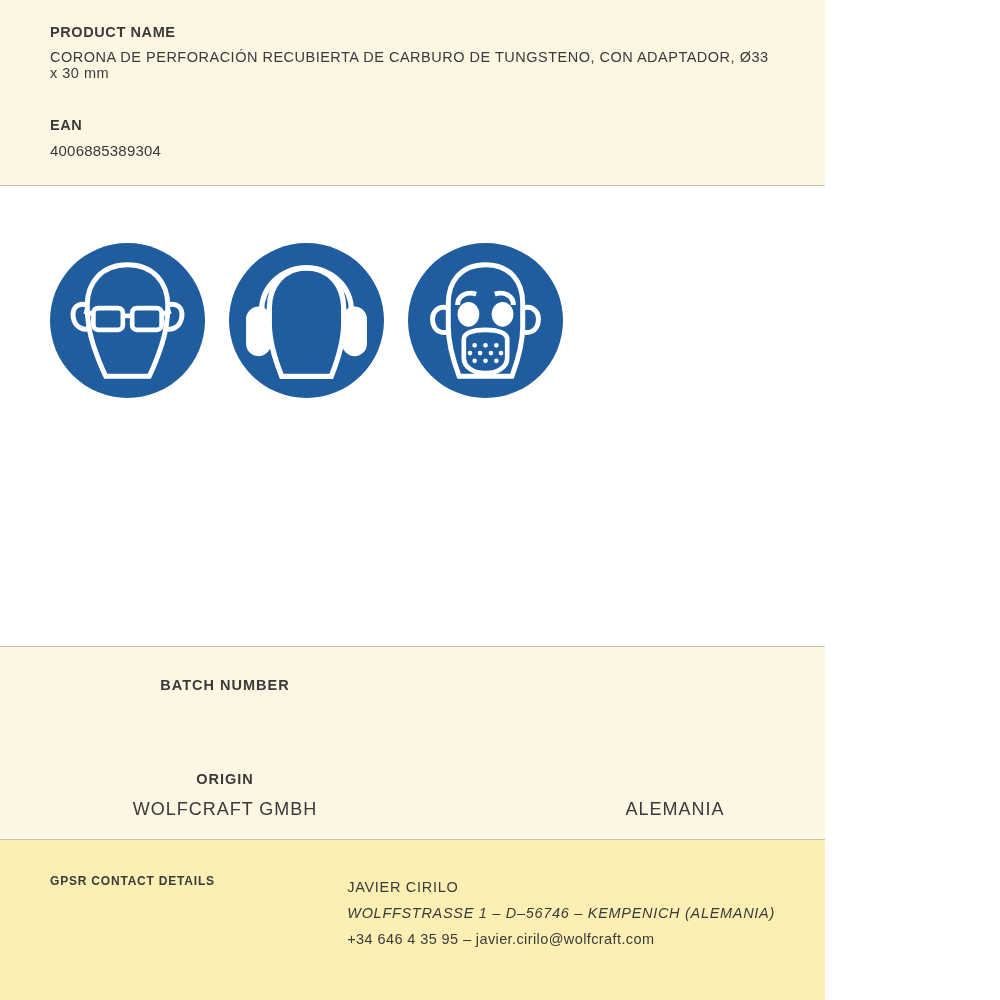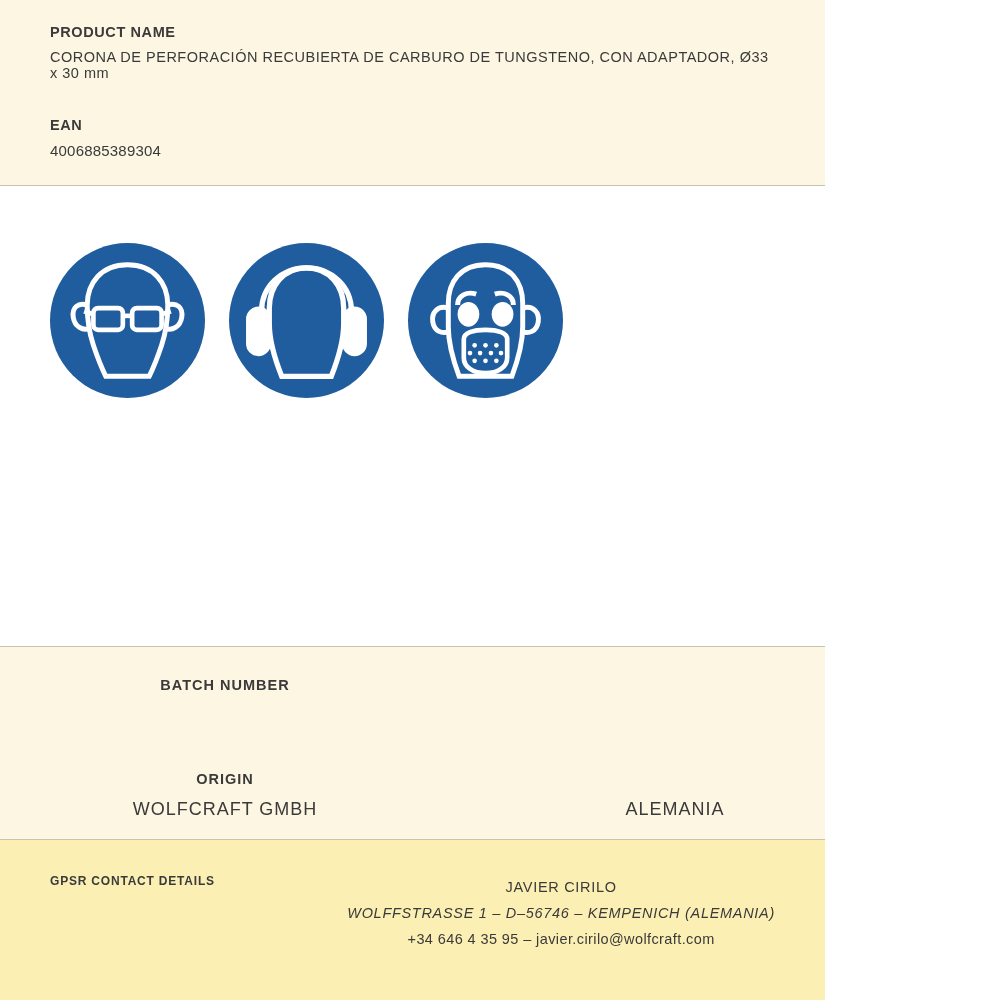--- a/index.html
+++ b/index.html
@@ -109,21 +109,21 @@
     align-items: flex-start;
   }
   .footer-title {
     font-size: 12px;
     font-weight: bold;
     letter-spacing: 0.8px;
     color: #3a3a3a;
     text-transform: uppercase;
   }
   .footer-lines {
-    text-align: center;
+    text-align: left;
   }
   .footer-line {
     font-size: 14.5px;
     letter-spacing: 0.7px;
     color: #3a3a3a;
     line-height: 26px;
   }
   .footer-line.contact-name { text-transform: uppercase; }
   .footer-line.address { text-transform: uppercase; font-style: italic; }
   .footer-line.phone-email { letter-spacing: 0.4px; }

